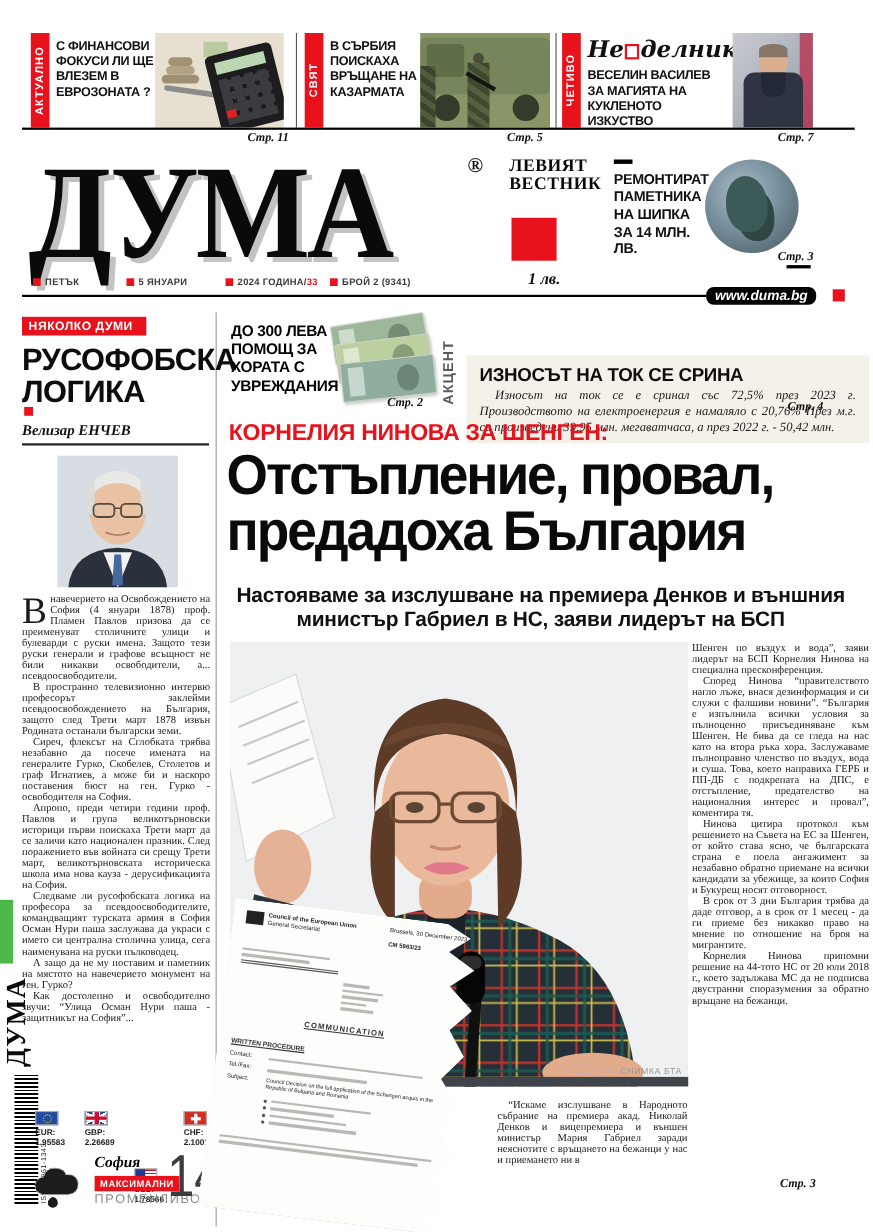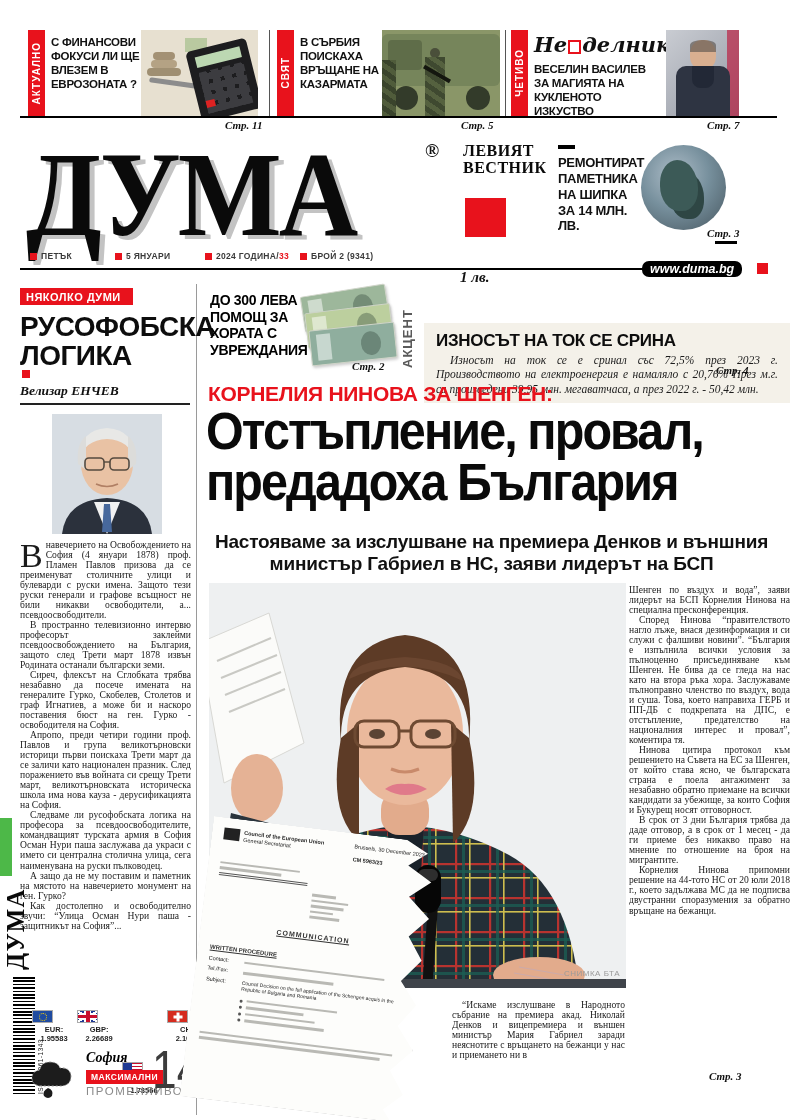--- a/index.html
+++ b/index.html
@@ -44,21 +44,21 @@
 
   
   .section-tag { background:#e8121c; color:#fff; font-family:"Liberation Sans",sans-serif; font-weight:bold; font-size:11px; letter-spacing:0.5px; display:flex; align-items:center; padding-left:6px; }
   #left-title { font-family:"Liberation Sans",sans-serif; font-weight:bold; font-size:28px; line-height:1.05; letter-spacing:-0.5px; color:#0d0d0d; }
   #left-author { font-weight:bold; font-style:italic; font-size:13.5px; color:#111; }
   .body-text { font-size:9.6px; line-height:1.045; text-align:justify; color:#1a1a1a; }
   .body-text p { text-indent:10px; }
   .body-text p.first { text-indent:0; }
   .dropcap { float:left; font-size:34px; line-height:27px; padding:2px 3px 0 0; font-family:"Liberation Serif",serif; }
 
-  .cur-item { width:44px;text-align:center; }
+  .cur-item { width:44px; }
   .cur-flag { width:21px; height:13px; position:relative; border:0.5px solid #aaa; }
   .cur-code { font-family:"Liberation Sans",sans-serif; font-weight:bold; font-size:7.5px; color:#222; margin-top:2px; }
   .cur-rate { font-family:"Liberation Sans",sans-serif; font-weight:bold; font-size:7.5px; color:#222; }
   .flag-eu { background:#1f4ba0; }
   .flag-eu i { position:absolute; left:50%; top:50%; width:8px; height:8px; margin:-4px 0 0 -4px; border:1px dotted #ffd200; border-radius:50%; }
   .flag-uk { background:#1f3a93; }
   .flag-uk i.d1 { position:absolute; inset:0; background:linear-gradient(26deg, transparent 44%, #fff 44%, #fff 56%, transparent 56%), linear-gradient(-26deg, transparent 44%, #fff 44%, #fff 56%, transparent 56%); }
   .flag-uk i.cr { position:absolute; inset:0; background:linear-gradient(#c8102e,#c8102e) center/100% 3px no-repeat, linear-gradient(#c8102e,#c8102e) center/4px 100% no-repeat; }
   .flag-uk i.cw { position:absolute; inset:0; background:linear-gradient(#fff,#fff) center/100% 5px no-repeat, linear-gradient(#fff,#fff) center/7px 100% no-repeat; }
   .flag-us { background:repeating-linear-gradient(180deg,#c8102e 0 1.5px,#fff 1.5px 3px); }
@@ -181,21 +181,21 @@
       <span>5 ЯНУАРИ</span>
     </div>
   <div class="abs dl-item" style="left:205px; top:251px;">
       <span class="dl-sq"></span>
       <span><span>2024 ГОДИНА/</span><span class="dl-red">33</span></span>
     </div>
   <div class="abs dl-item" style="left:300px; top:251px;">
       <span class="dl-sq"></span>
       <span>БРОЙ 2 (9341)</span>
     </div>
-  <div class="abs" id="price" style="left:460px; top:246px;margin-top:23px;">1 лв.</div>
+  <div class="abs" id="price" style="left:480px; top:246px;">1 лв.</div>
 
   <div class="abs" id="mainline" style="left:20px; top:268px; width:622px;"></div>
   <div class="abs" id="site-pill" style="left:642px; top:261px;">www.duma.bg</div>
   <div class="abs red-square" style="left:757px; top:263px; width:11px; height:11px;"></div>
 
   <div class="abs" style="left:558px; top:145px; width:17px; height:4px; background:#000;"></div>
   <div class="abs promo-title" style="left:558px; top:155px; width:88px;">РЕМОНТИРАТ ПАМЕТНИКА НА ШИПКА ЗА 14 МЛН. ЛВ.</div>
   <div class="abs" id="promo-circle" style="left:641px; top:145px; width:85px; height:85px;">
       <div class="lion"></div>
     </div>

